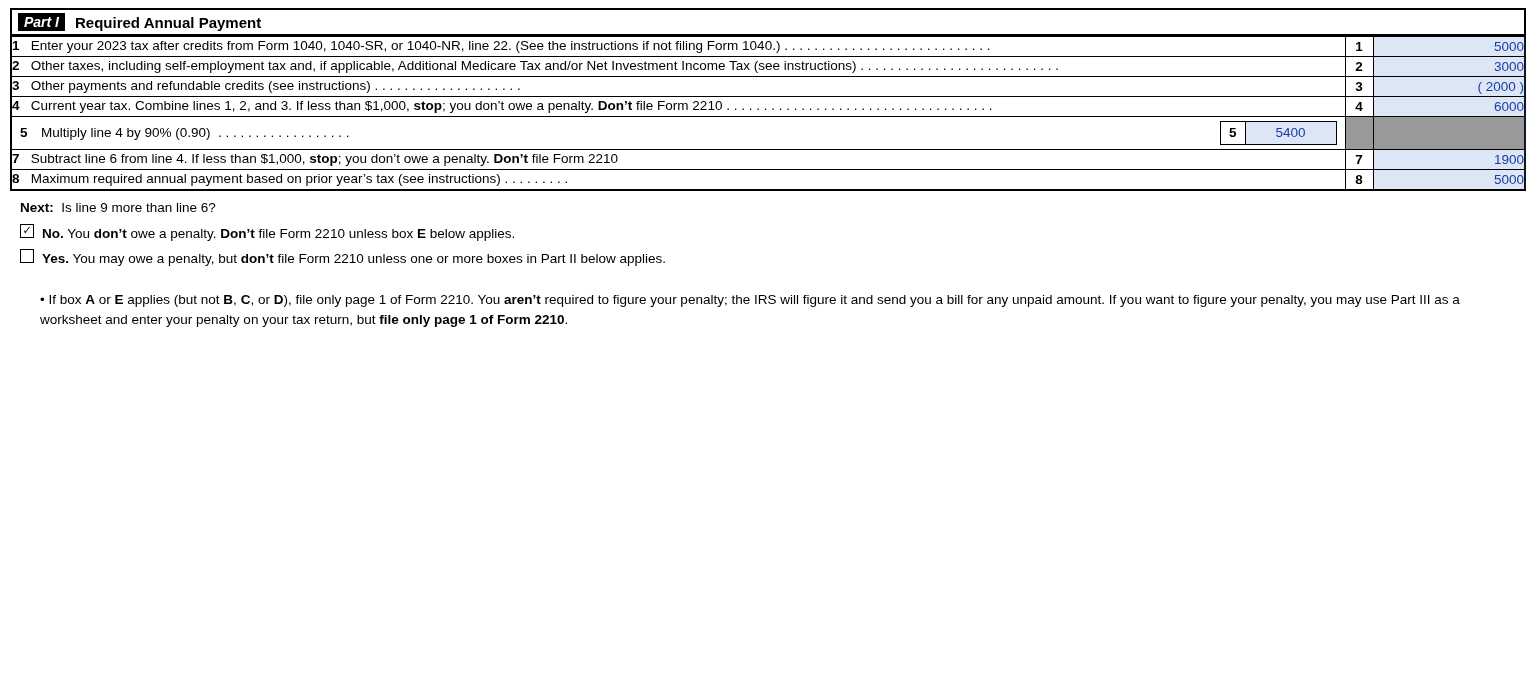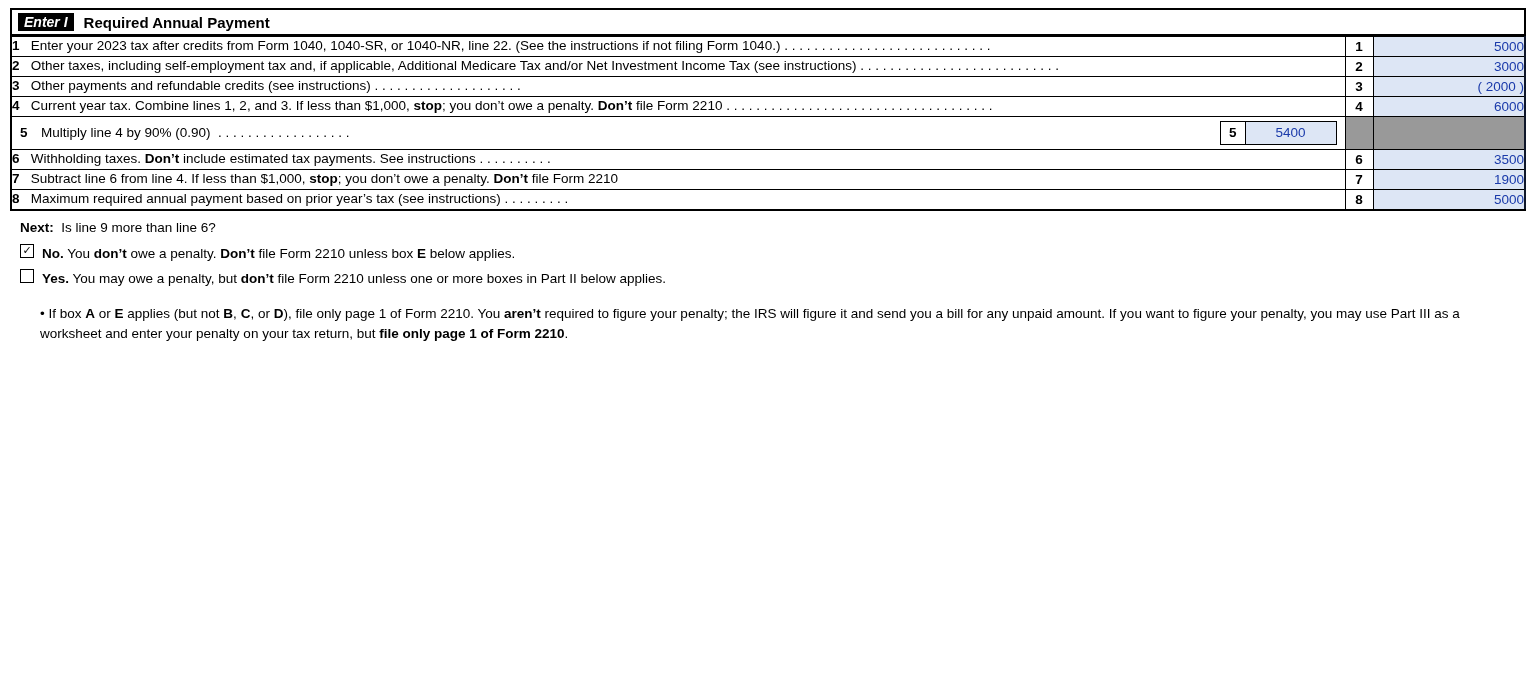--- a/index.html
+++ b/index.html
@@ -108,21 +108,21 @@
       margin-top: 4px;
       line-height: 1.5;
     }
   </style>
 </head>
 <body>
 
 <div class="form-container">
 
   <div class="part-header">
-    <span class="part-label">Enter I</span>
+    <span class="part-label">Part I</span>
     <span class="part-title">Required Annual Payment</span>
   </div>
 
   <table class="main">
     <tbody>
 
       <tr>
         <td class="cell-desc">
           <span><strong>1</strong>&nbsp;&nbsp;</span>
           Enter your 2023 tax after credits from Form 1040, 1040-SR, or 1040-NR, line 22. (See the instructions if not filing Form 1040.) . . . . . . . . . . . . . . . . . . . . . . . . . . . .
@@ -171,28 +171,20 @@
             <span style="display:inline-flex; border: 1px solid #000; margin-right:0;">
               <span style="padding: 2px 8px; font-weight:bold; border-right:1px solid #000;">5</span>
               <span style="padding: 2px 30px 2px 28px; background:#dde6f5; color:#1a3aaa; min-width:90px; text-align:right; display:inline-block;">5400</span>
             </span>
           </div>
         </td>
         <td class="cell-num" style="background:#999999;">&nbsp;</td>
         <td class="cell-val gray">&nbsp;</td>
       </tr>
 
-      <tr>
-        <td class="cell-desc">
-          <span><strong>6</strong>&nbsp;&nbsp;</span>
-          Withholding taxes. <strong>Don’t</strong> include estimated tax payments. See instructions . . . . . . . . . .
-        </td>
-        <td class="cell-num">6</td>
-        <td class="cell-val">3500</td>
-      </tr>
 
       <tr>
         <td class="cell-desc">
           <span><strong>7</strong>&nbsp;&nbsp;</span>
           Subtract line 6 from line 4. If less than $1,000, <strong>stop</strong>; you don’t owe a penalty. <strong>Don’t</strong> file Form 2210
         </td>
         <td class="cell-num">7</td>
         <td class="cell-val">1900</td>
       </tr>
 
@@ -223,19 +215,19 @@
     </div>
 
     <div class="checkbox-row">
       <div class="checkbox"></div>
       <span>
         <strong>Yes.</strong> You may owe a penalty, but <strong>don’t</strong> file Form 2210 unless one or more boxes in Part II below applies.
       </span>
     </div>
 
 
-    <div class="bullet-item" style="margin-top:14px;">
+    <div class="bullet-item" style="margin-top:20px;">
       • If box <strong>A</strong> or <strong>E</strong> applies (but not <strong>B</strong>, <strong>C</strong>, or <strong>D</strong>), file only page 1 of Form 2210. You <strong>aren’t</strong> required to figure your penalty; the IRS will figure it and send you a bill for any unpaid amount. If you want to figure your penalty, you may use Part III as a worksheet and enter your penalty on your tax return, but <strong>file only page 1 of Form 2210</strong>.
     </div>
 
   </div>
 
 </div>
 
 </body></html>

